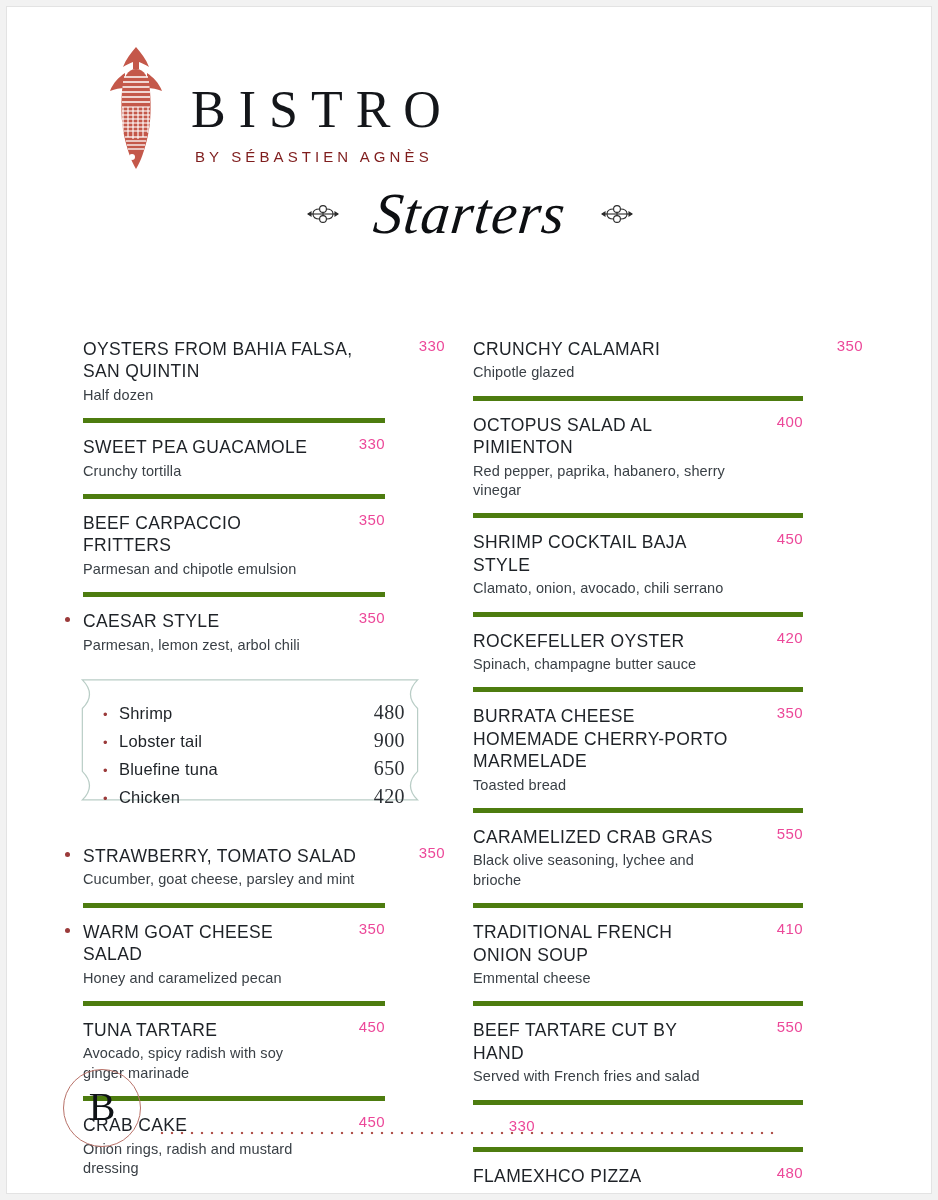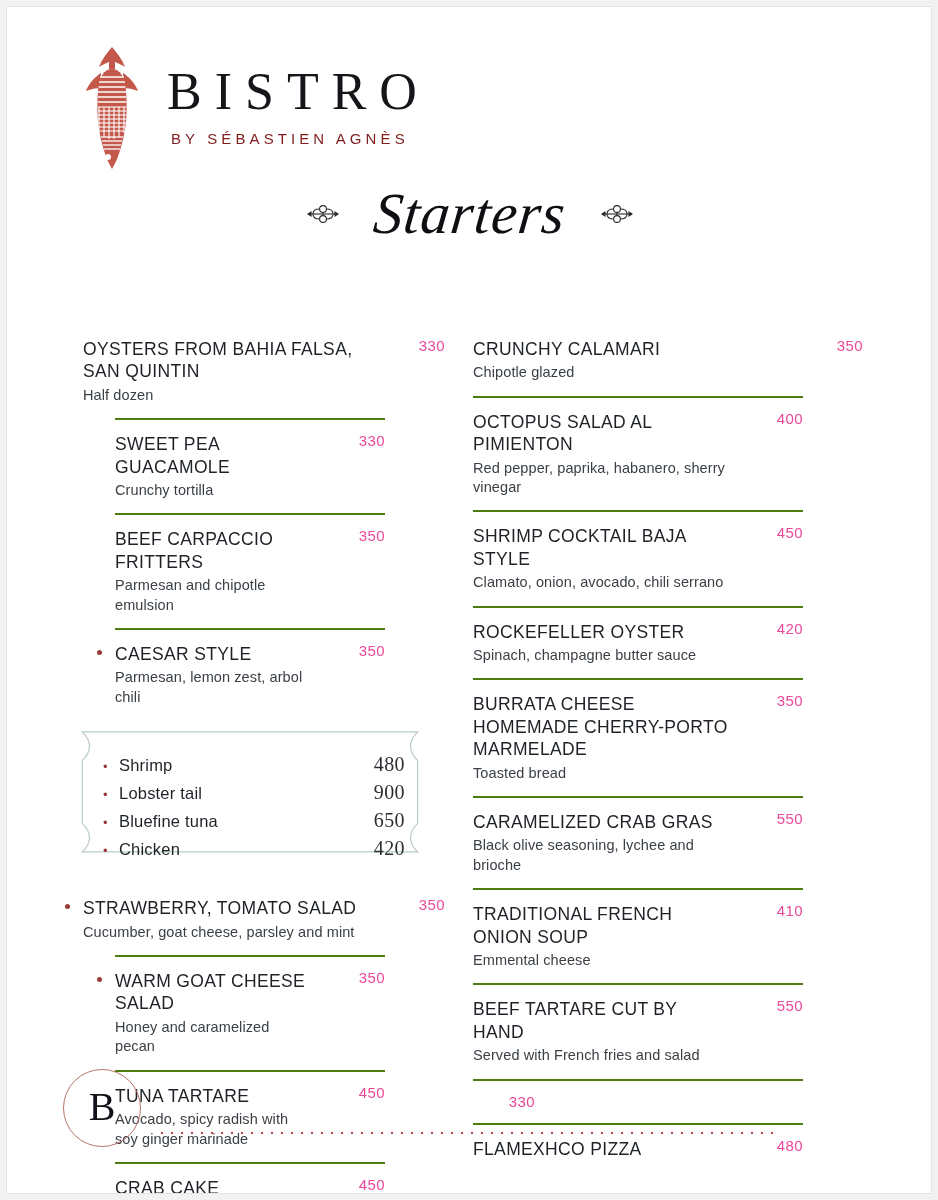--- a/index.html
+++ b/index.html
@@ -22,24 +22,24 @@
     height: 1188px;
     background: #ffffff;
     border: 1px solid #e3e3e3;
     box-sizing: border-box;
     overflow: hidden;
   }
 
   
   .logo-block {
     position: absolute;
-    left: 76px;
+    left: 100px;
     top: 40px;
     display: flex;
-    align-items: center;
+    align-items: flex-end;
   }
   .fish-mark {
     width: 58px;
     height: 122px;
     flex: none;
   }
   .wordmark {
     margin-left: 26px;
     padding-bottom: 4px;
   }
@@ -109,23 +109,23 @@
     padding-left: 14px;
     padding-right: 70px;
   }
 
   .item {
     position: relative;
     padding-top: 13px;
     padding-bottom: 13px;
   }
   .item.divided {
-    border-top: 2px solid #4d7c0f;
-  }
-  .col-left .item.divided { margin-right: 60px; margin-left: 32px; }
+    border-top: 5px solid #4d7c0f;
+  }
+  .col-left .item.divided { margin-right: 60px; }
   .col-right .item.divided { margin-right: 60px; }
 
   .item-row {
     display: flex;
     align-items: flex-start;
   }
   .item-main {
     flex: 1 1 auto;
     min-width: 0;
   }

